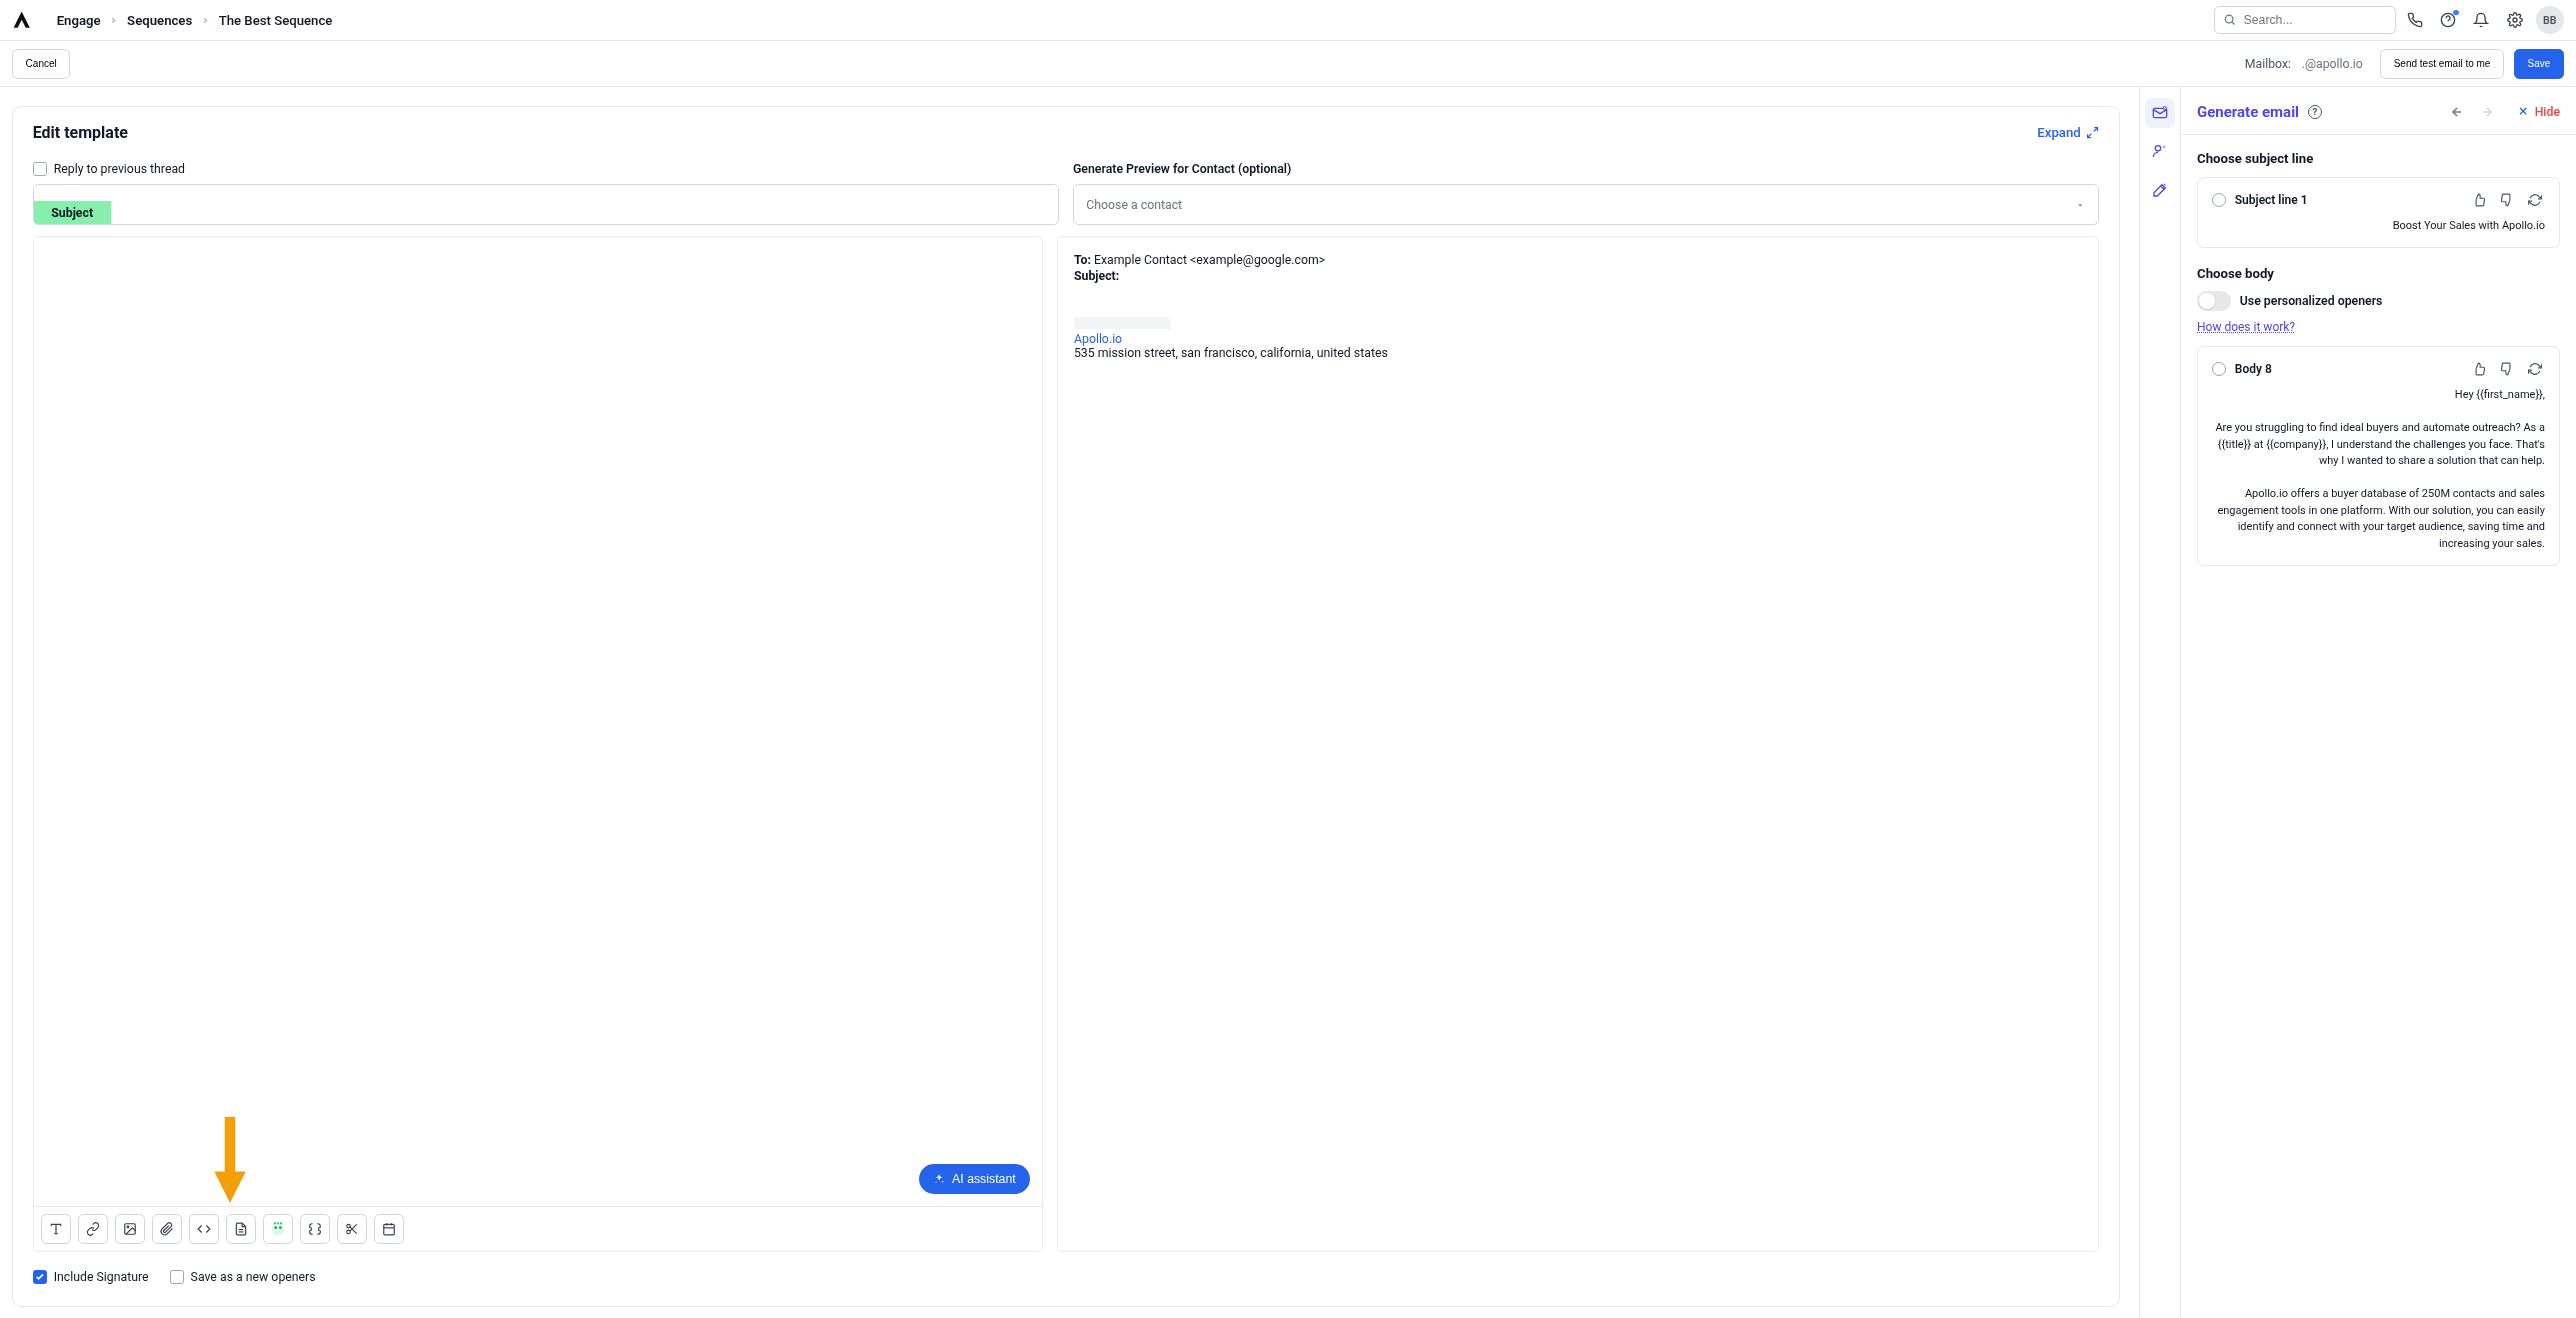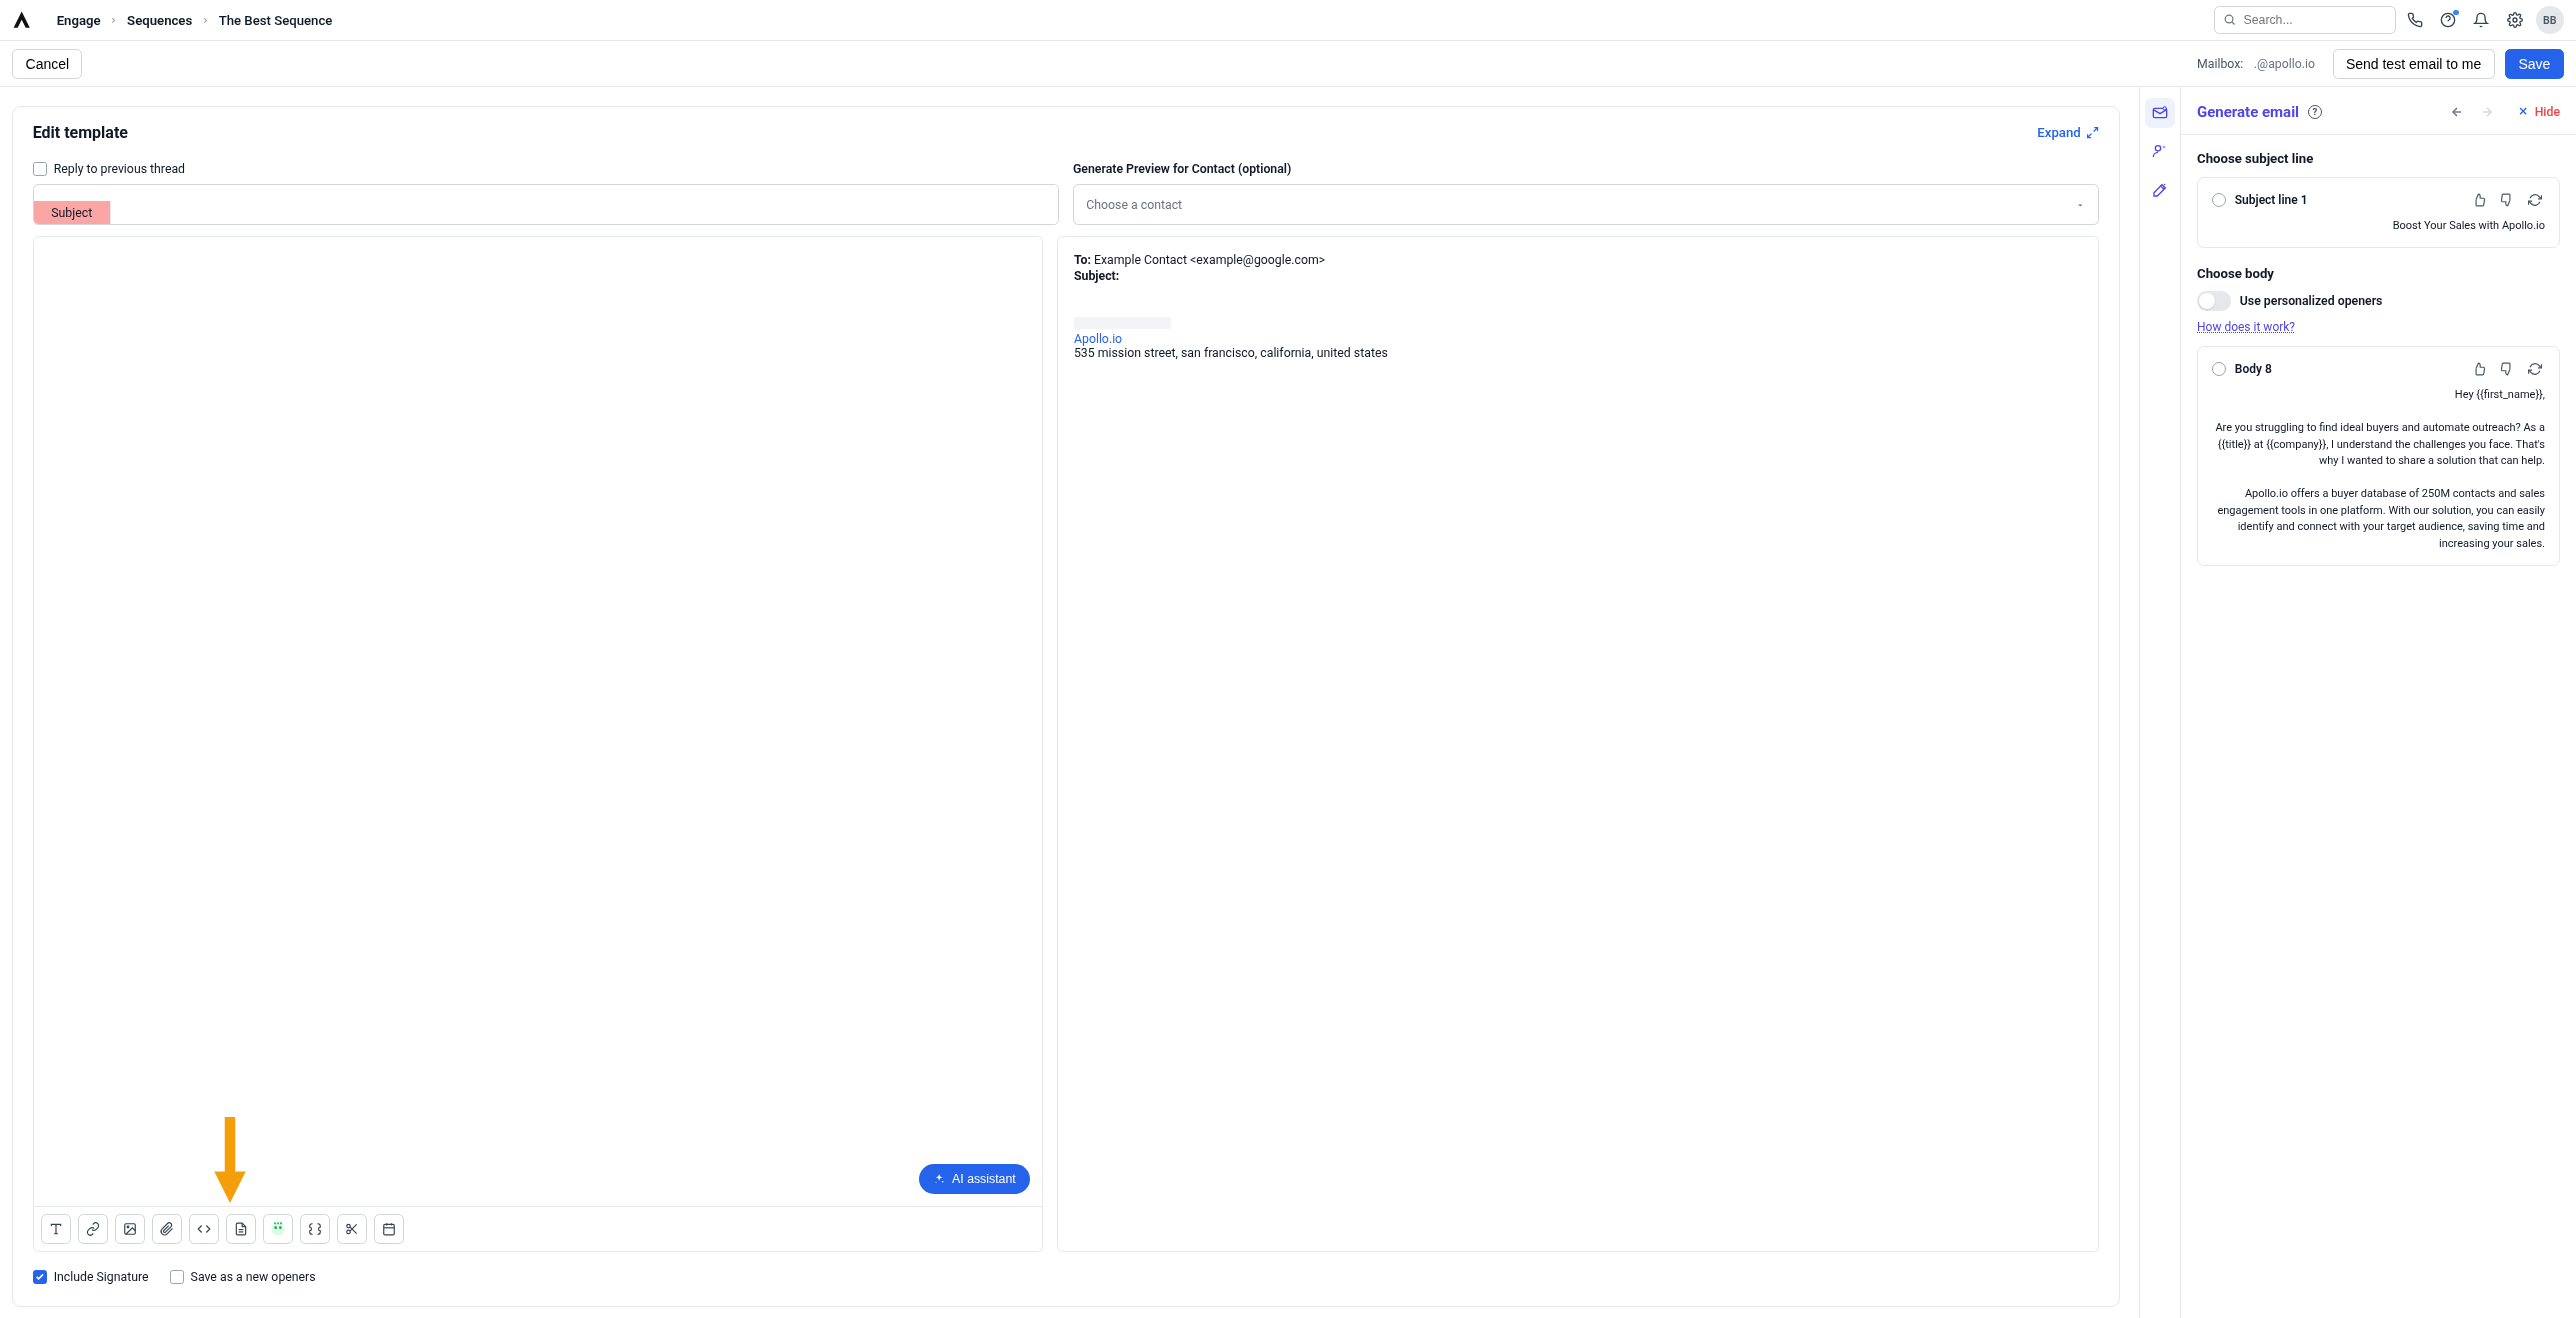--- a/index.html
+++ b/index.html
@@ -50,21 +50,21 @@
   
   .actionbar {
     display: flex; align-items: center;
     height: 46px; padding: 7px 12.3px;
     border-bottom: 0.9px solid #e5e7eb;
     gap: 10.6px;
   }
   .btn {
     height: 30px; padding: 0 12.3px; border-radius: 5.3px;
     border: 0.9px solid #d1d5db; background: #fff;
-    font-size: 14px; font-weight: 500; cursor: pointer;
+    font-size: 10px; font-weight: 500; cursor: pointer;
     display: inline-flex; align-items: center; gap: 5.3px;
   }
   .btn.primary { background: #2563eb; color: #fff; border-color: #2563eb; }
   .actionbar-spacer { flex: 1; }
   .mailbox-label { color: #4b5563; font-size: 12.3px; }
   .mailbox-value { color: #6b7280; margin-right: 7px; }
   
   .workspace {
     display: flex;
     height: calc(100% - 41px - 46px);
@@ -96,23 +96,23 @@
   }
   .checkbox.checked { background: #2563eb; border-color: #2563eb; }
   .checkbox.checked svg { color: #fff; }
   .field-label { font-size: 12.3px; font-weight: 600; padding: 3.5px 0 8.8px 0; }
   .input-row {
     display: flex; align-items: stretch;
     border: 0.9px solid #d1d5db; border-radius: 5.3px; height: 41px;
     overflow: hidden;
   }
   .input-row .addon {
-    background: #fca5a5; border-right: 0.9px solid #e5e7eb;
+    background: #86efac; border-right: 0.9px solid #e5e7eb;
     padding: 0 17.6px; display: flex; align-items: center;
-    font-weight: 400;
+    font-weight: 700;
     margin-top: 16px;
   }
   .input-row input { flex: 1; border: none; outline: none; padding: 0 10.6px; font-size: 12.3px; }
   .select-row {
     display: flex; align-items: center; justify-content: space-between;
     border: 0.9px solid #d1d5db; border-radius: 5.3px; height: 41px;
     padding: 0 12.3px; color: #6b7280; cursor: pointer;
   }
   .editor-and-preview {
     display: flex; gap: 14px; padding: 10.6px 19.4px 0 19.4px; flex: 1; min-height: 0;

